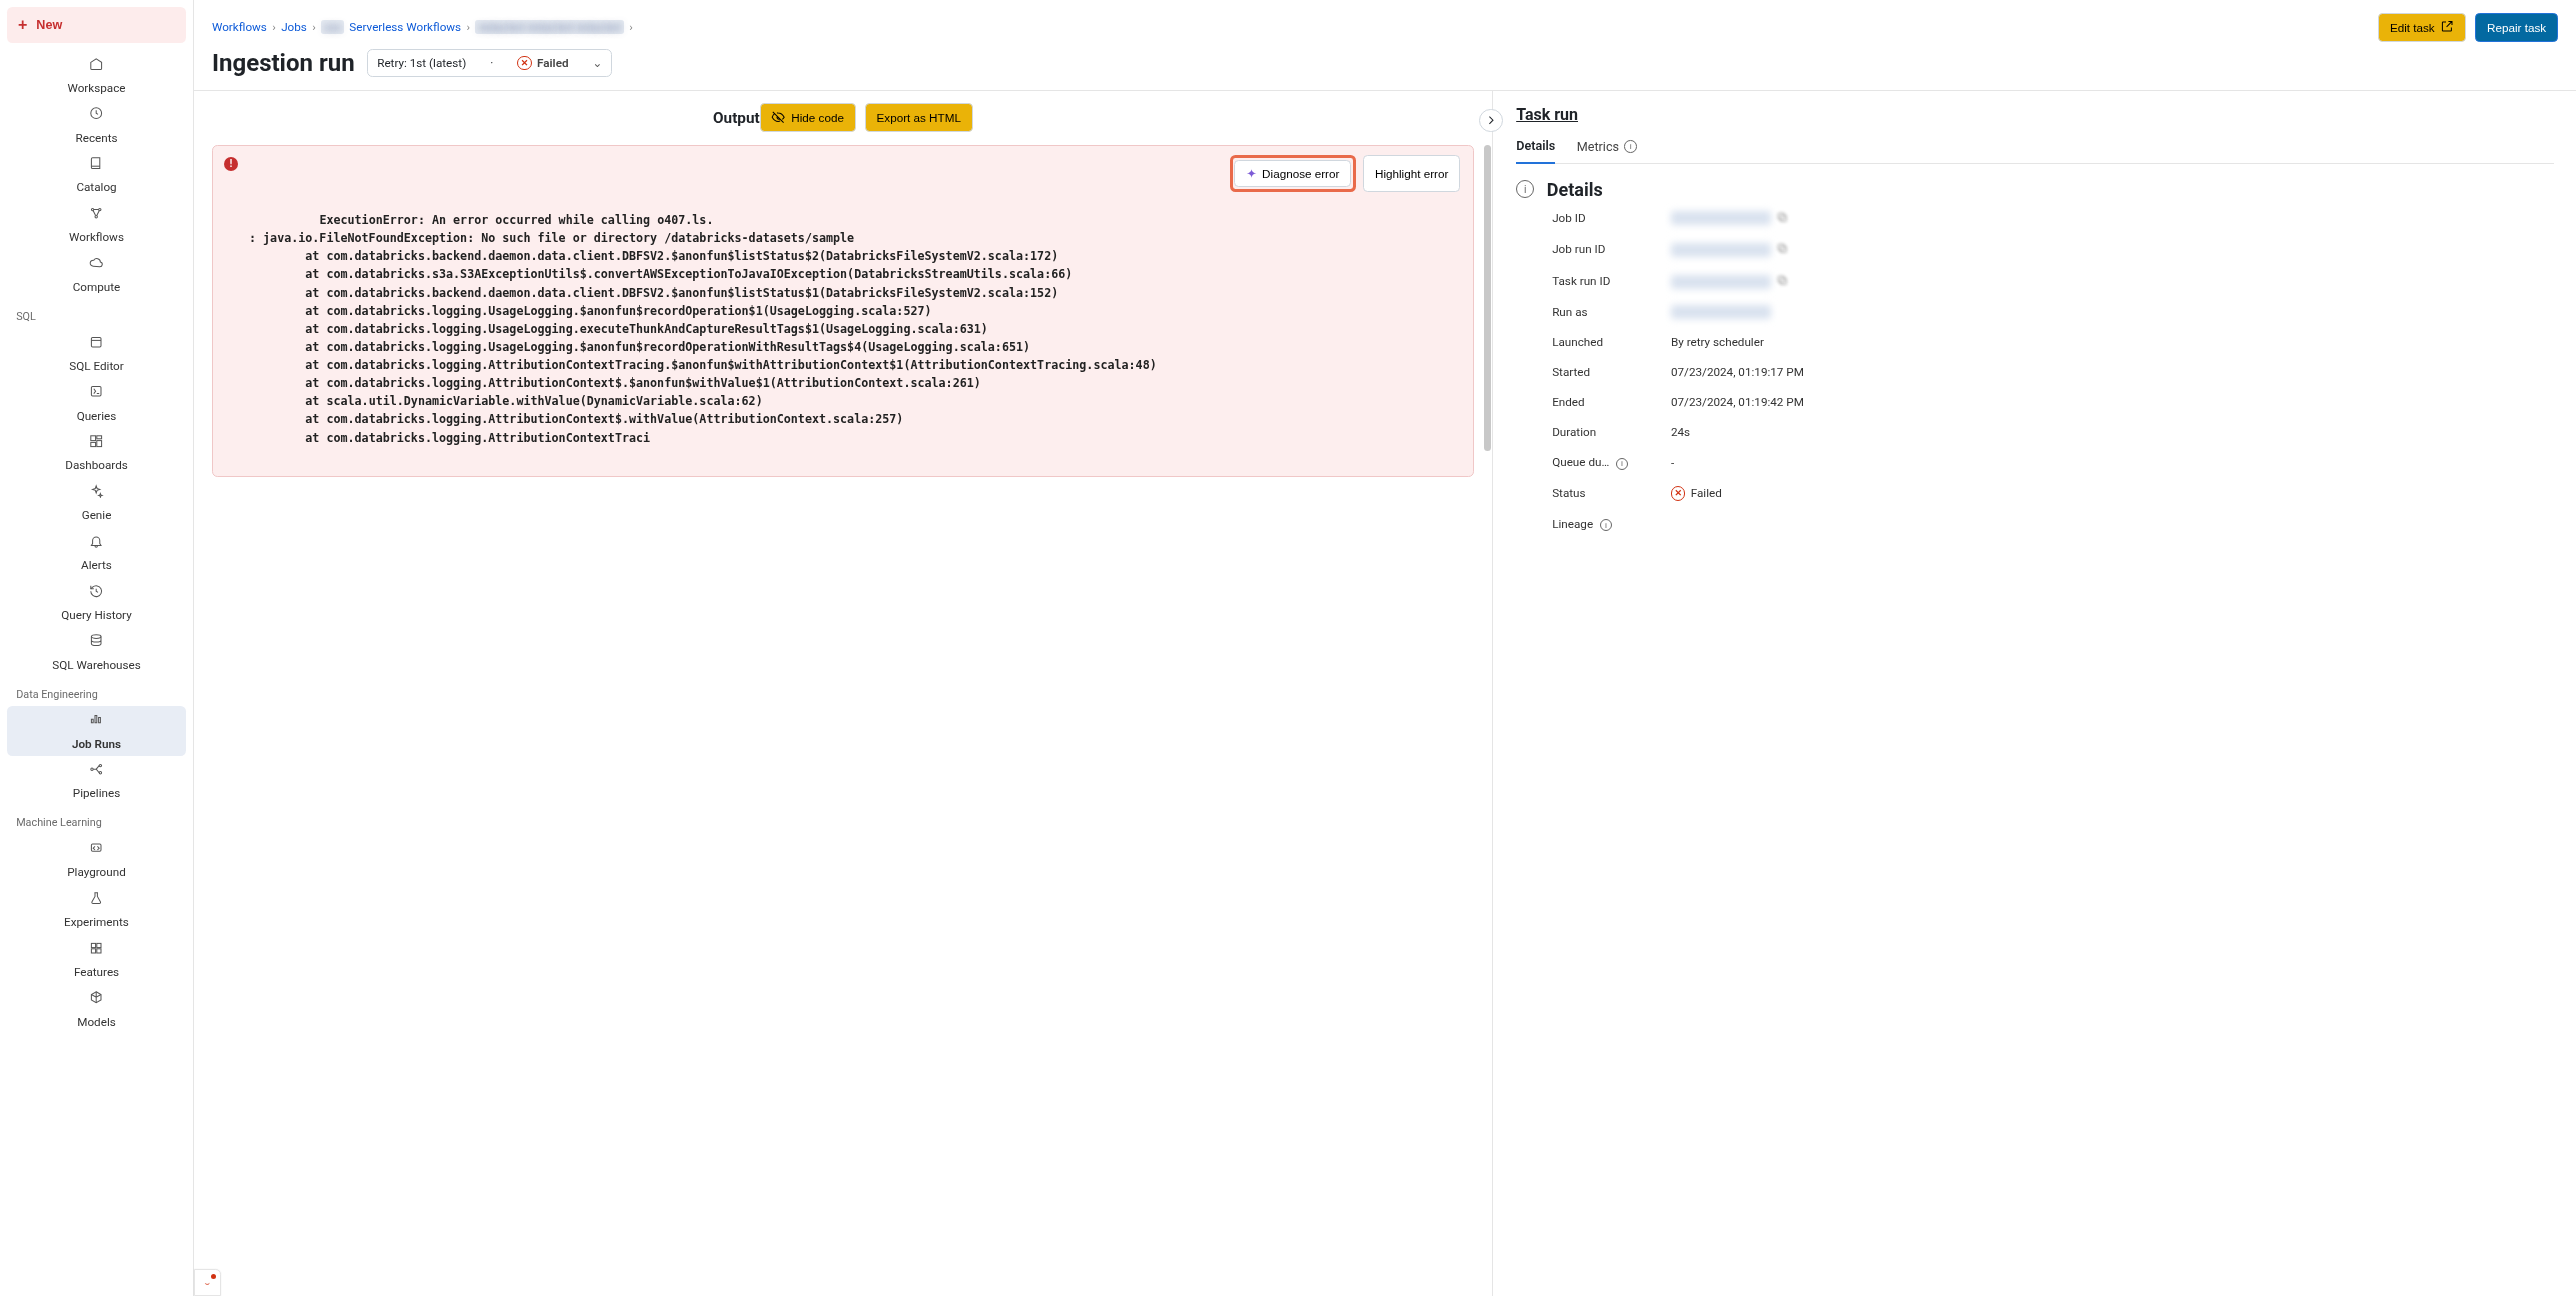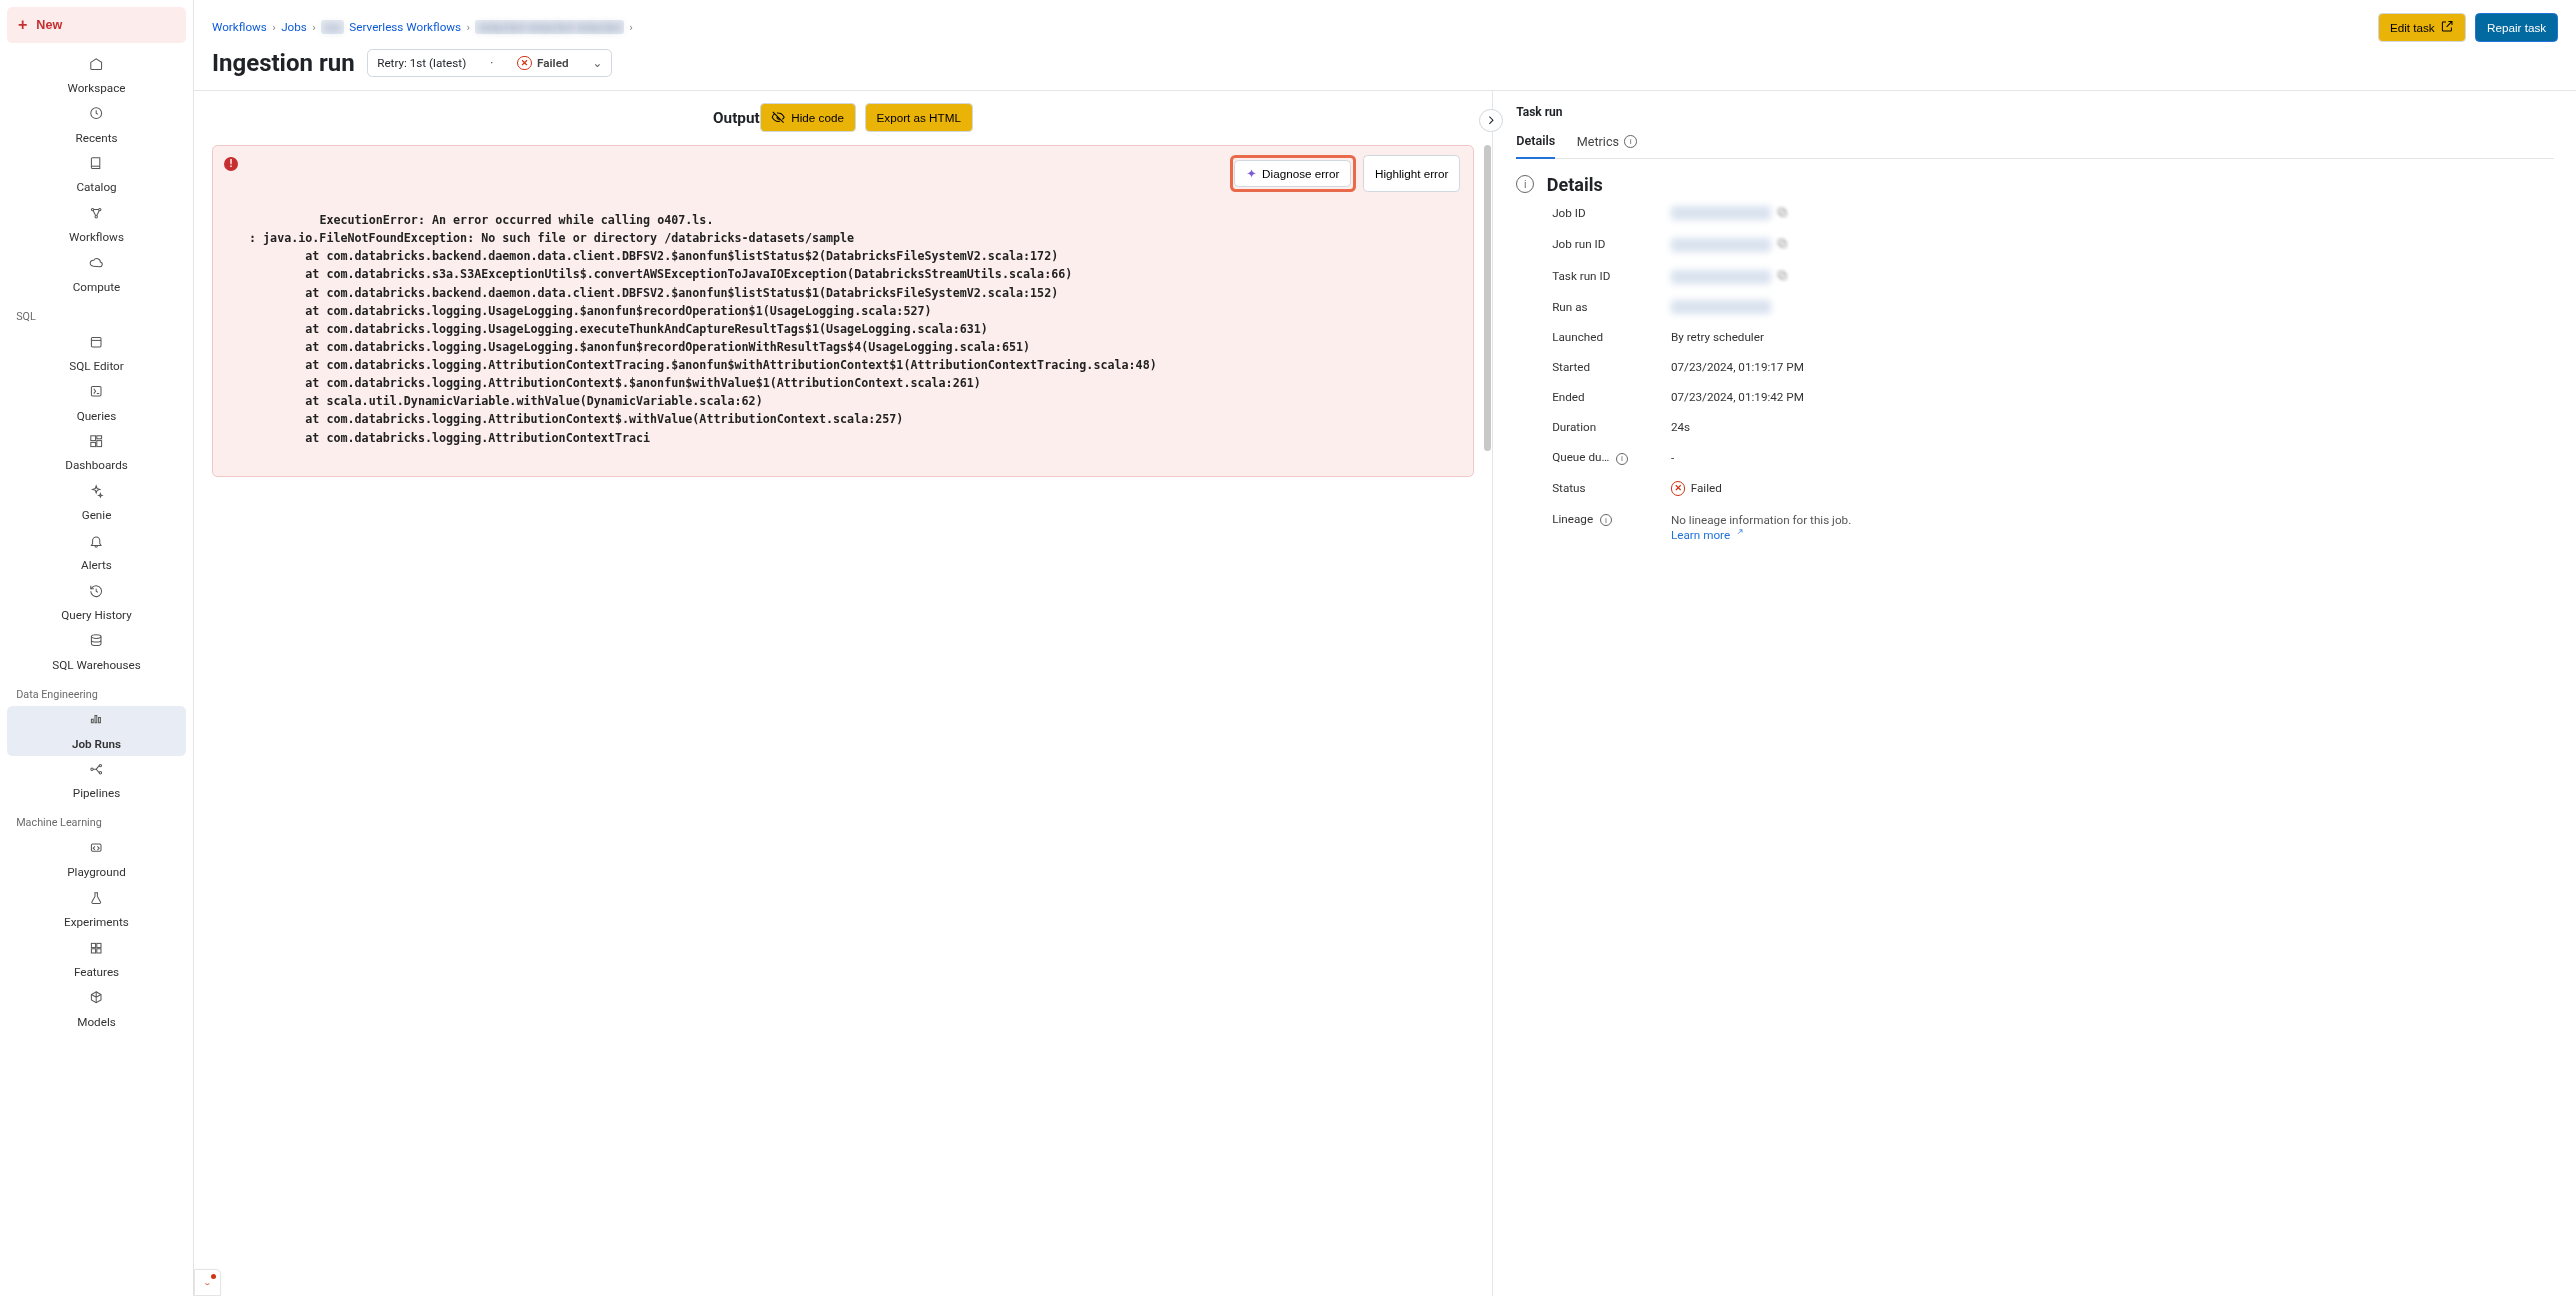--- a/index.html
+++ b/index.html
@@ -40,21 +40,21 @@
   .error-box { position: relative; border: 0.9px solid #f0c7c7; background:#fdeeee; border-radius:5.4px; padding: 10.8px 12.6px 10.8px 36px; font-family: ui-monospace, Menlo, Consolas, monospace; font-size:11.7px; line-height:1.55; white-space:pre-wrap; word-break:break-all; font-weight:600; color:#222; }
   .error-box .eicon { position:absolute; left:10.8px; top:10.8px; width:14.4px; height:14.4px; background:#c62f2f; border-radius:50%; color:#fff; font-size:10px; font-weight:900; display:flex; align-items:center; justify-content:center; }
   .error-actions { position:absolute; right:12.6px; top:9px; display:flex; gap:7.2px; }
   .error-actions .btn { background:#fff; }
   .diag { border:3.6px solid #e96a4a; border-radius:5.4px; padding:1.8px; }
   .sparkle { color:#7c5bd6; font-size:12.6px; }
   .scroll-track { position:absolute; right:0; top:0; bottom:16px; width:9px; }
   .scroll-thumb { position:absolute; right:0.9px; top:0; width:7.2px; height:306px; background:#c8c8c8; border-radius:3.6px; }
   
   .right-pane { flex:1; padding: 14.4px 21.6px 14.4px 23.4px; overflow:auto; min-width:0; }
-  .right-pane h2 { font-size:12px; font-weight:700; margin-bottom:9px; }
+  .right-pane h2 { font-size:16px; font-weight:700; margin-bottom:9px;text-decoration:underline; }
   .tabs { display:flex; gap:21.6px; border-bottom:0.9px solid #e5e5e5; margin-bottom:14.4px; }
   .tab { padding:5.4px 0 9px; font-size:12.6px; color:#444; cursor:pointer; display:flex; gap:5.4px; align-items:center; }
   .tab.active { color:#1f2328; font-weight:600; border-bottom:2.7px solid #2272d9; margin-bottom:-0.9px; }
   .info-ico { width:12.6px; height:12.6px; border:1.3px solid #666; border-radius:50%; font-size:8px; display:inline-flex; align-items:center; justify-content:center; color:#666; }
   .details-head { display:flex; align-items:center; gap:12.6px; margin-bottom:10.8px; }
   .details-head h3 { font-size:18px; font-weight:700; }
   .kv { display:grid; grid-template-columns: 108px 1fr; row-gap:16px; column-gap:10.8px; font-size:11.7px; margin-left:36px; margin-bottom:18px; }
   .kv .label { color:#333; white-space:nowrap; overflow:hidden; text-overflow:ellipsis; }
   .kv .val { color:#333; display:flex; align-items:center; gap:5.4px; }
   .val-blur { filter: blur(3.6px); background:#d9e2ef; color:transparent; border-radius:2.7px; display:inline-block; padding:0 3.6px; }
@@ -397,20 +397,17 @@
           <div class="label">Duration</div>
           <div class="val">24s</div>
           <div class="label">Queue du… <span class="info-ico" style="margin-left: 3.6px;">i</span></div>
           <div class="val">-</div>
           <div class="label">Status</div>
           <div class="val">
             <span class="fail-ico">✕</span>
             <span>Failed</span>
           </div>
           <div class="label">Lineage <span class="info-ico" style="margin-left: 3.6px;">i</span></div>
-          <div class="val" style="display: block;"><div class="lineage-note">No lineage information for this job.</div><span class="link-blue">Learn more <span><svg viewBox="0 0 24 24" style="width:10.8px;height:10.8px;stroke:#2272d9">
-                  <path d="M14 4h6v6M20 4l-9 9"></path>
-                </svg></span></span></div>
         </div>
     </div>
   </div>
 </div>
 
 
 </body></html>

